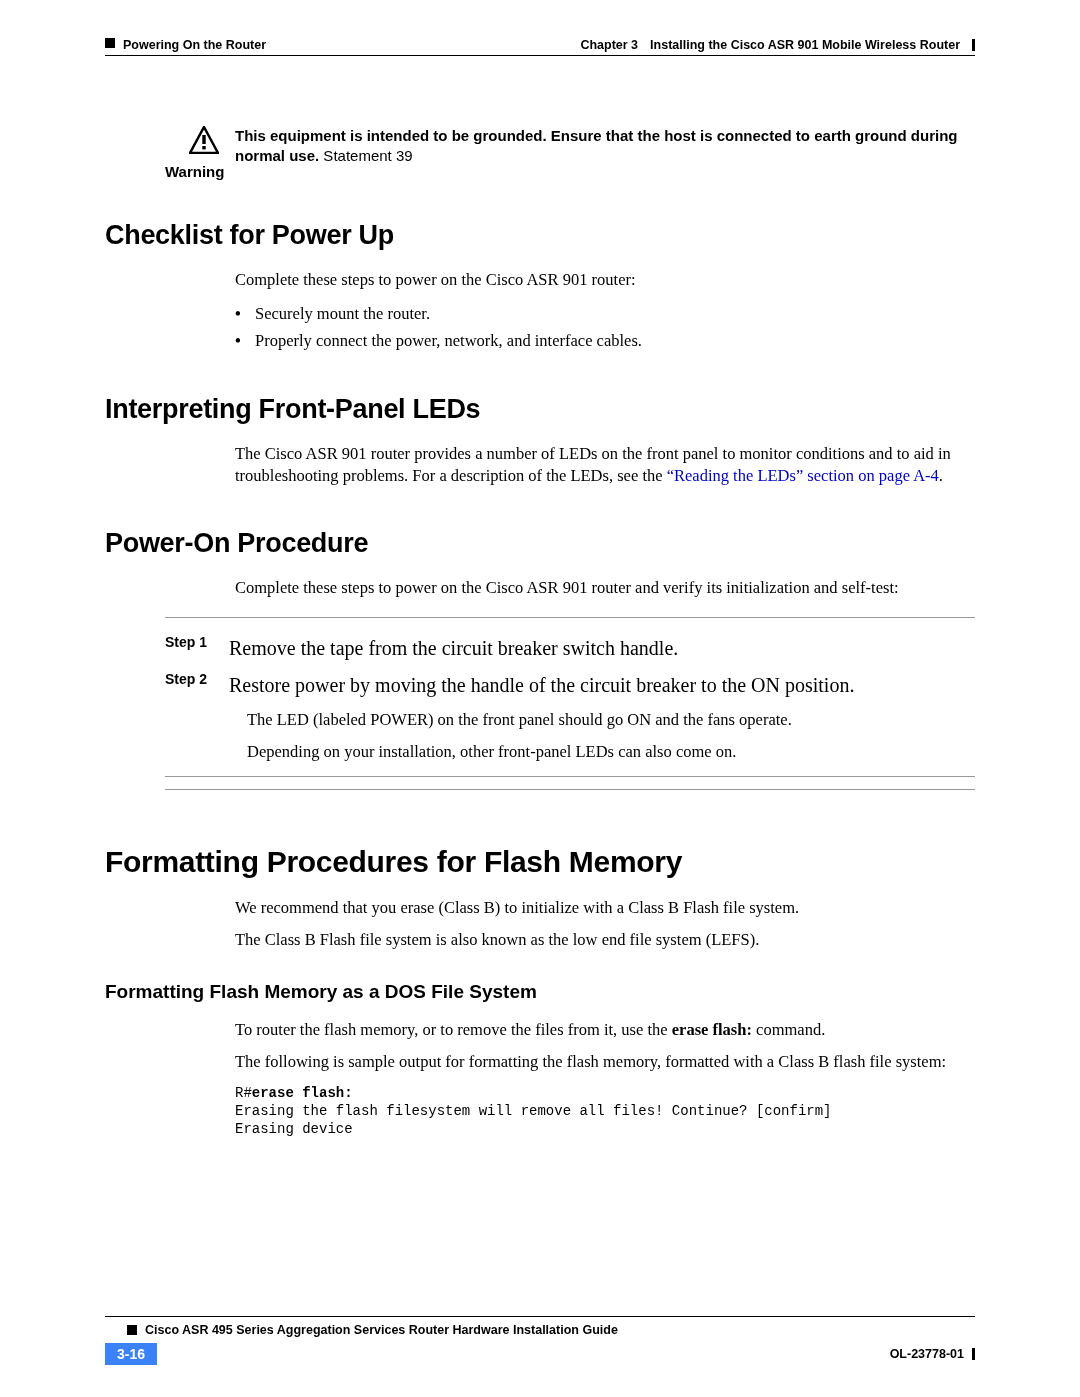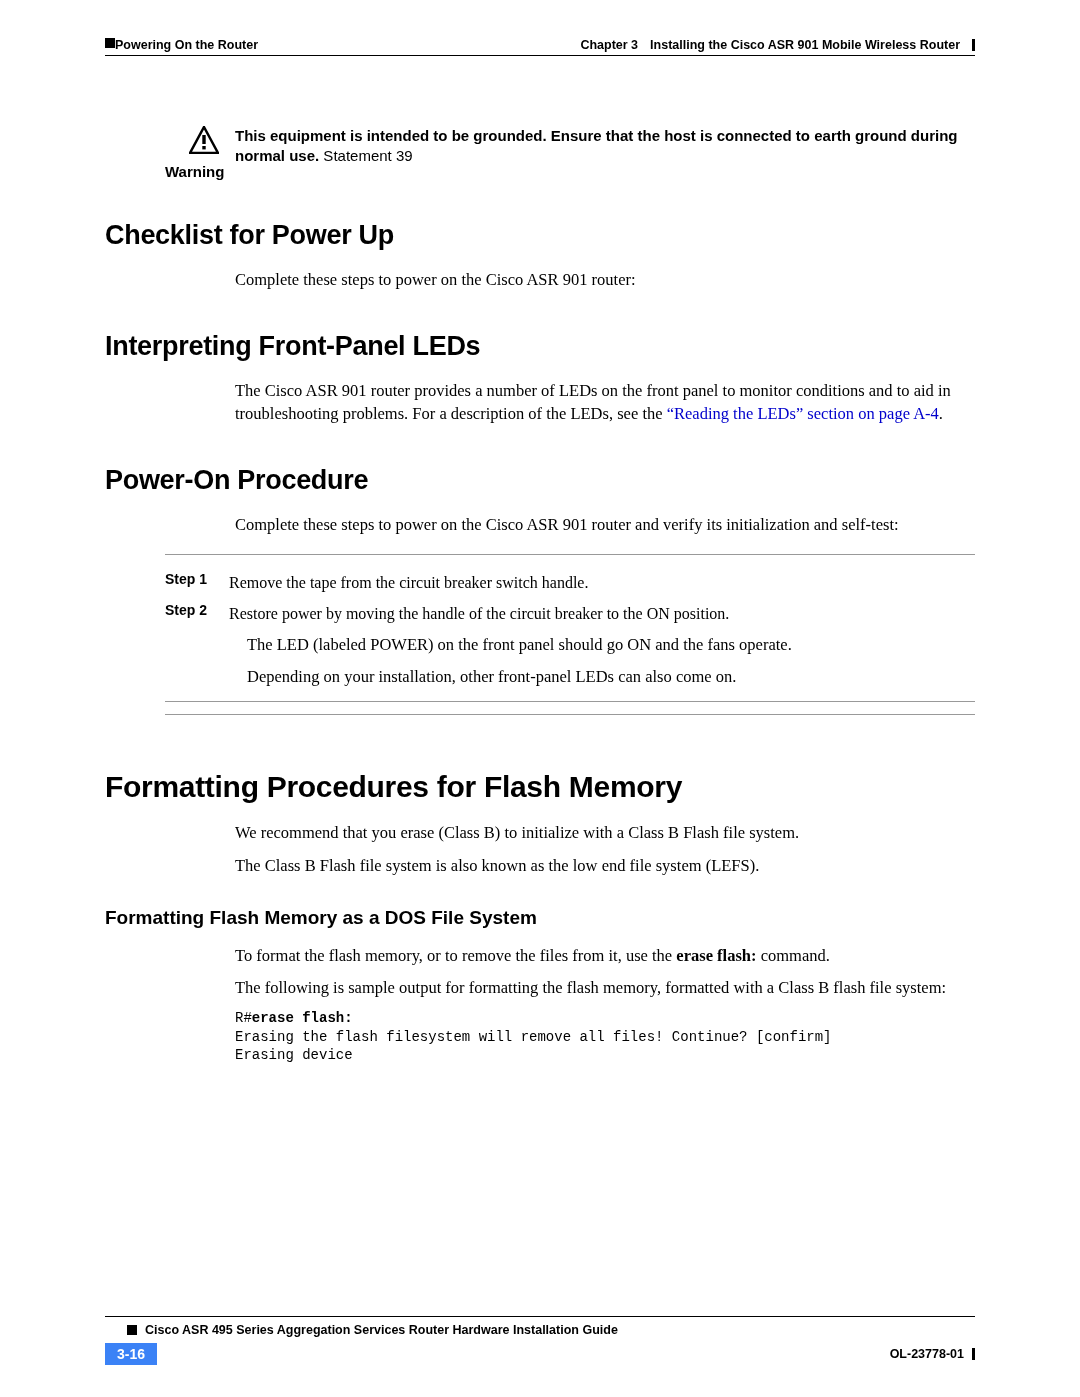--- a/index.html
+++ b/index.html
@@ -6,21 +6,21 @@
   body {
     font-family: 'Times New Roman', Times, serif;
     background: #fff;
     color: #000;
     width: 1080px;
     height: 1397px;
     position: relative;
     padding: 38px 105px 40px 105px;
   }
   .header-row { display: flex; justify-content: space-between; align-items: center; font-family: Arial, Helvetica, sans-serif; font-size: 12.5px; font-weight: bold; }
-  .header-left { display: flex; }
+  .header-left { display: flex; gap: 8px; }
   .header-right { display: flex; align-items: center; gap: 12px; }
   .black-square { width: 10px; height: 10px; background: #000; }
   .thin-bar { width: 3px; height: 12px; background: #000; }
   .chapter-label { font-weight: bold; }
   .header-divider { border: none; border-top: 1px solid #000; margin: 3px 0 8px 0; }
   .indent { margin-left: 130px; margin-right: 0; }
 
   
   .warning-block { display: flex; align-items: flex-start; margin-top: 70px; margin-left: 60px; }
   .warning-left { width: 70px; text-align: right; padding-right: 16px; }
@@ -36,21 +36,21 @@
   p.body { font-size: 16.5px; line-height: 1.35; margin-bottom: 10px; }
   ul.bullets { list-style: none; margin: 10px 0 0 0; }
   ul.bullets li { font-size: 16.5px; line-height: 1.6; padding-left: 20px; position: relative; }
   ul.bullets li::before { content: "•"; position: absolute; left: 0; font-weight: bold; }
 
   a.link { color: #0000cc; text-decoration: none; }
 
   .steps { margin: 18px 0 0 60px; width: calc(100% - 60px); }
   .step-row { display: flex; align-items: flex-start; padding: 4px 0; }
   .step-label { font-family: Arial, Helvetica, sans-serif; font-weight: bold; font-size: 14px; text-align: right; white-space: nowrap; flex: 0 0 60px; padding-right: 22px; }
-  .step-body { flex: 1; font-size: 16px; line-height: 1.45; }
+  .step-body { flex: 1; font-size: 20px; line-height: 1.45; }
   .step-bare { margin-left: 82px; font-size: 16.5px; line-height: 1.45; padding: 4px 0; }
   .step-divider { border: none; border-top: 1px solid #999; margin: 8px 0 12px 0; }
 
   .note-block { display: flex; align-items: flex-start; margin: 0 0 10px 82px; }
   .note-left { width: 60px; text-align: left; padding-right: 12px; }
   .pencil { font-size: 26px; line-height: 1; }
   .note-label { font-family: Arial, Helvetica, sans-serif; font-weight: bold; font-size: 15px; margin-top: 2px; }
   .note-body { flex: 1; font-size: 16.5px; line-height: 1.4; padding-top: 30px; }
 
   .cmd-bold { font-weight: bold; }
@@ -94,20 +94,24 @@
     <div class="warning-label">Warning</div>
   </div>
   <div class="warning-body">
     <span class="bold">This equipment is intended to be grounded. Ensure that the host is connected to earth ground during normal use.</span><span> Statement 39</span>
   </div>
 </div>
 
 <h2 class="section">Checklist for Power Up</h2>
 <div class="indent">
   <p class="body">Complete these steps to power on the Cisco ASR 901 router:</p>
+  <ul class="bullets">
+    <li>Securely mount the router.</li>
+    <li>Properly connect the power, network, and interface cables.</li>
+  </ul>
 </div>
 
 <h2 class="section">Interpreting Front-Panel LEDs</h2>
 <div class="indent">
   <p class="body">
     <span>The Cisco ASR 901 router provides a number of LEDs on the front panel to monitor conditions and to aid in troubleshooting problems. For a description of the LEDs, see the </span><a href="#" class="link">“Reading the LEDs” section on page A-4</a><span>.</span>
   </p>
 </div>
 
 <h2 class="section">Power-On Procedure</h2>
@@ -132,21 +136,21 @@
 
 <h1 class="main-section">Formatting Procedures for Flash Memory</h1>
 <div class="indent">
   <p class="body">We recommend that you erase (Class B) to initialize with a Class B Flash file system.</p>
   <p class="body">The Class B Flash file system is also known as the low end file system (LEFS).</p>
 </div>
 
 <h3 class="subsection">Formatting Flash Memory as a DOS File System</h3>
 <div class="indent">
   <p class="body">
-    <span>To format the flash memory, or to remove the files from it, use the </span><span class="cmd-bold">erase flash:</span><span> command.</span>
+    <span>To router the flash memory, or to remove the files from it, use the </span><span class="cmd-bold">erase flash:</span><span> command.</span>
   </p>
   <p class="body">The following is sample output for formatting the flash memory, formatted with a Class B flash file system:</p>
 </div>
 <pre class="code"><span>R#</span><span class="b">erase flash:</span>
 <span>Erasing the flash filesystem will remove all files! Continue? [confirm]</span>
 <span>Erasing device</span></pre>
 
 <div class="footer">
   <hr class="footer-divider">
   <div class="footer-title-row">

